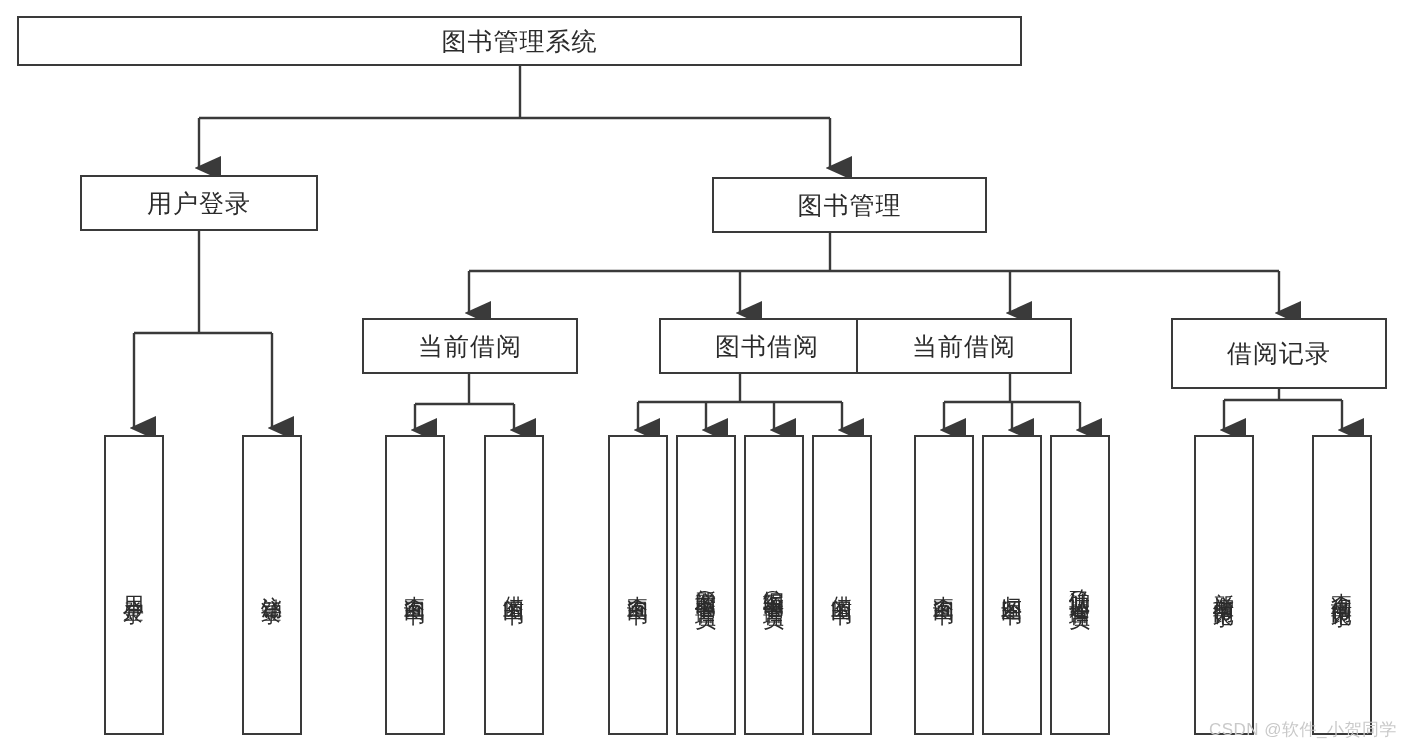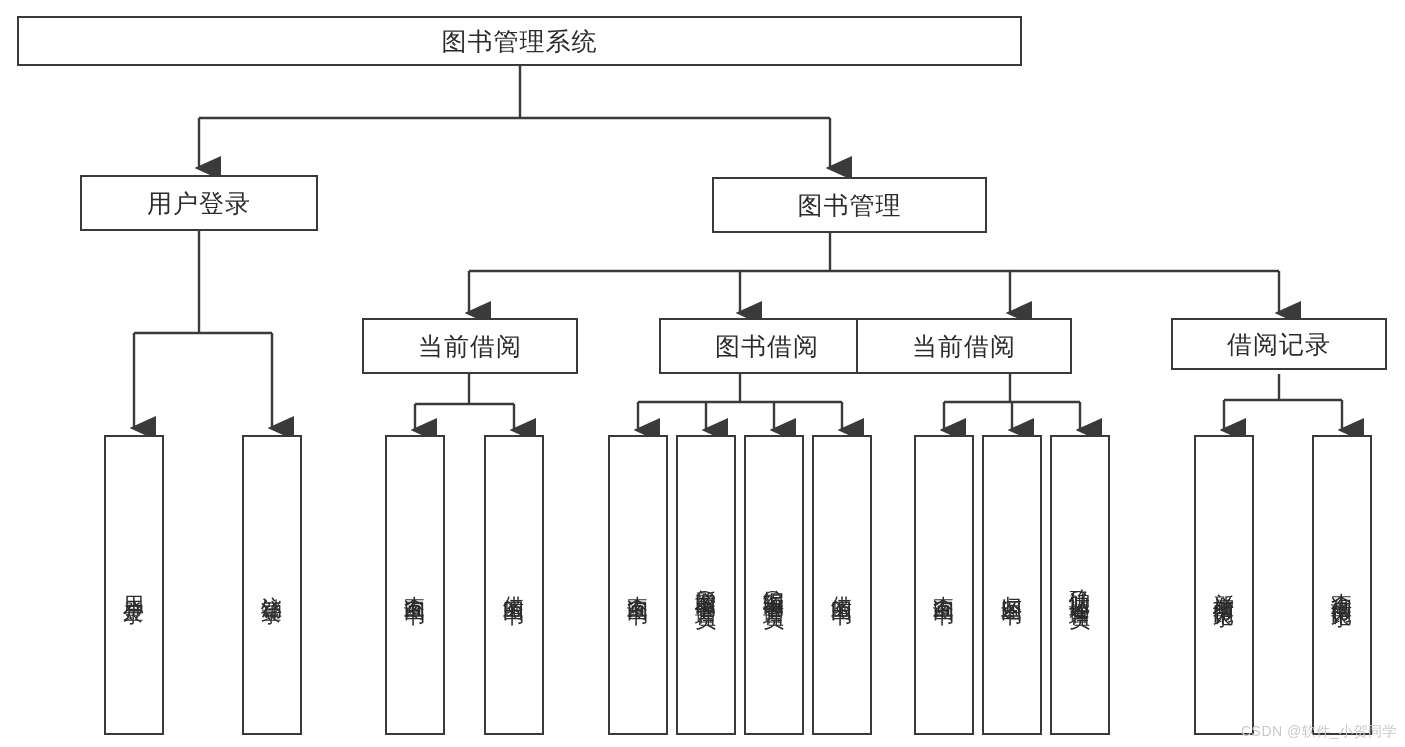--- a/index.html
+++ b/index.html
@@ -52,21 +52,21 @@
   }
   .node.v span {
     writing-mode: vertical-rl;
     text-orientation: upright;
     white-space: nowrap;
   }
   .watermark {
     position: absolute;
     right: 8px;
     bottom: 6px;
-    font-size: 14px;
+    font-size: 17px;
     color: #c9c9c9;
     letter-spacing: 0.5px;
     white-space: nowrap;
   }
 </style>
 </head>
 <body>
 
 <div id="canvas">
 
@@ -133,21 +133,21 @@
 
   <div class="node h" style="left:362px; top:318px; width:216px; height:56px;">
     <span>当前借阅</span>
   </div>
   <div class="node h" style="left:632px; top:318px; width:216px; height:56px;margin-left:27px;">
     <span>图书借阅</span>
   </div>
   <div class="node h" style="left:856px; top:318px; width:216px; height:56px;">
     <span>当前借阅</span>
   </div>
-  <div class="node h" style="left:1171px; top:318px; width:216px; height:52px;">
+  <div class="node h" style="left:1171px; top:318px; width:216px; height:71px;">
     <span>借阅记录</span>
   </div>
 
   <div class="node v" style="left:104px; top:435px; width:60px; height:300px;">
     <span>用户登录</span>
   </div>
   <div class="node v" style="left:242px; top:435px; width:60px; height:300px;">
     <span>注销登录</span>
   </div>
 

